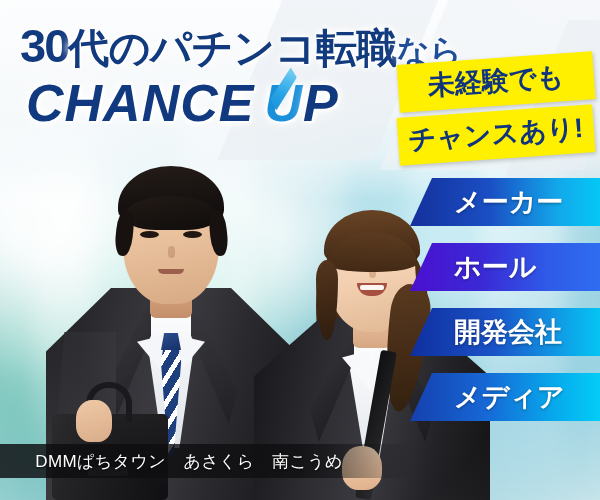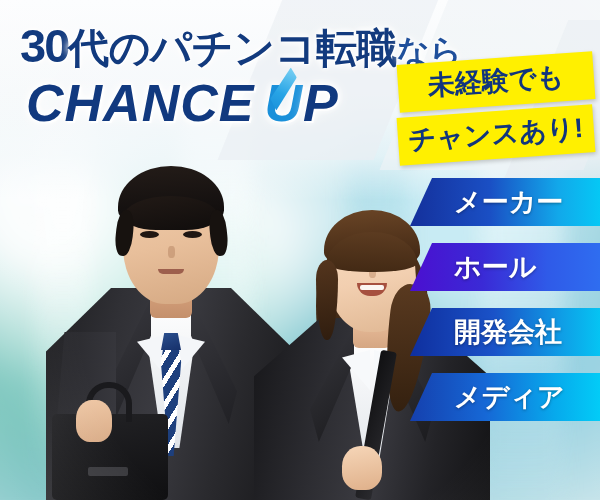--- a/index.html
+++ b/index.html
@@ -372,14 +372,17 @@
       <span class="cat-label">ホール</span>
     </div>
     <div class="cat g-c">
       <span class="cat-label">開発会社</span>
     </div>
     <div class="cat g-e">
       <span class="cat-label">メディア</span>
     </div>
   </div>
 
+  <div class="caption">
+    <span class="caption-text">DMMぱちタウン　あさくら　南こうめ</span>
+  </div>
 
 </div>
 
 </body></html>

